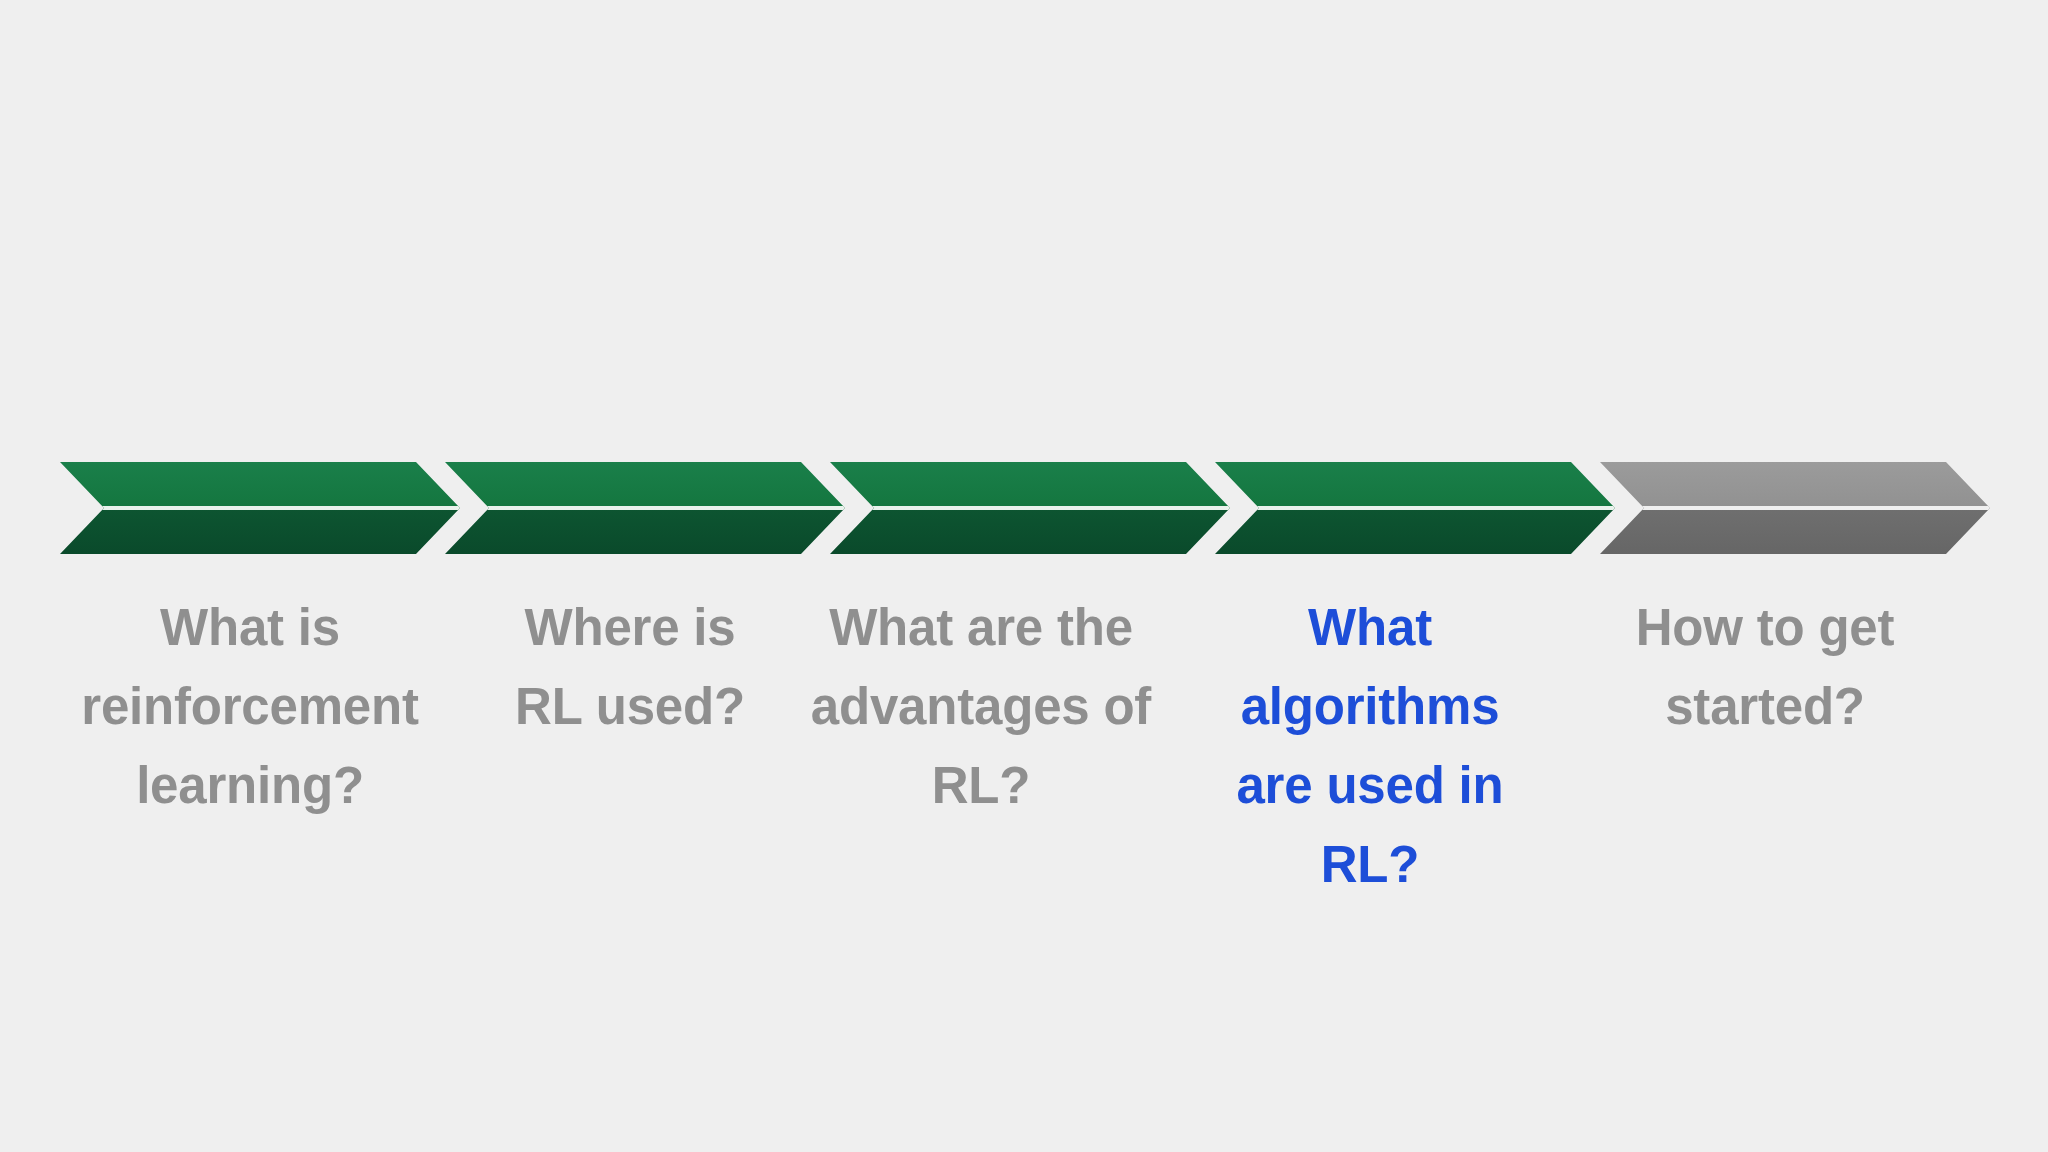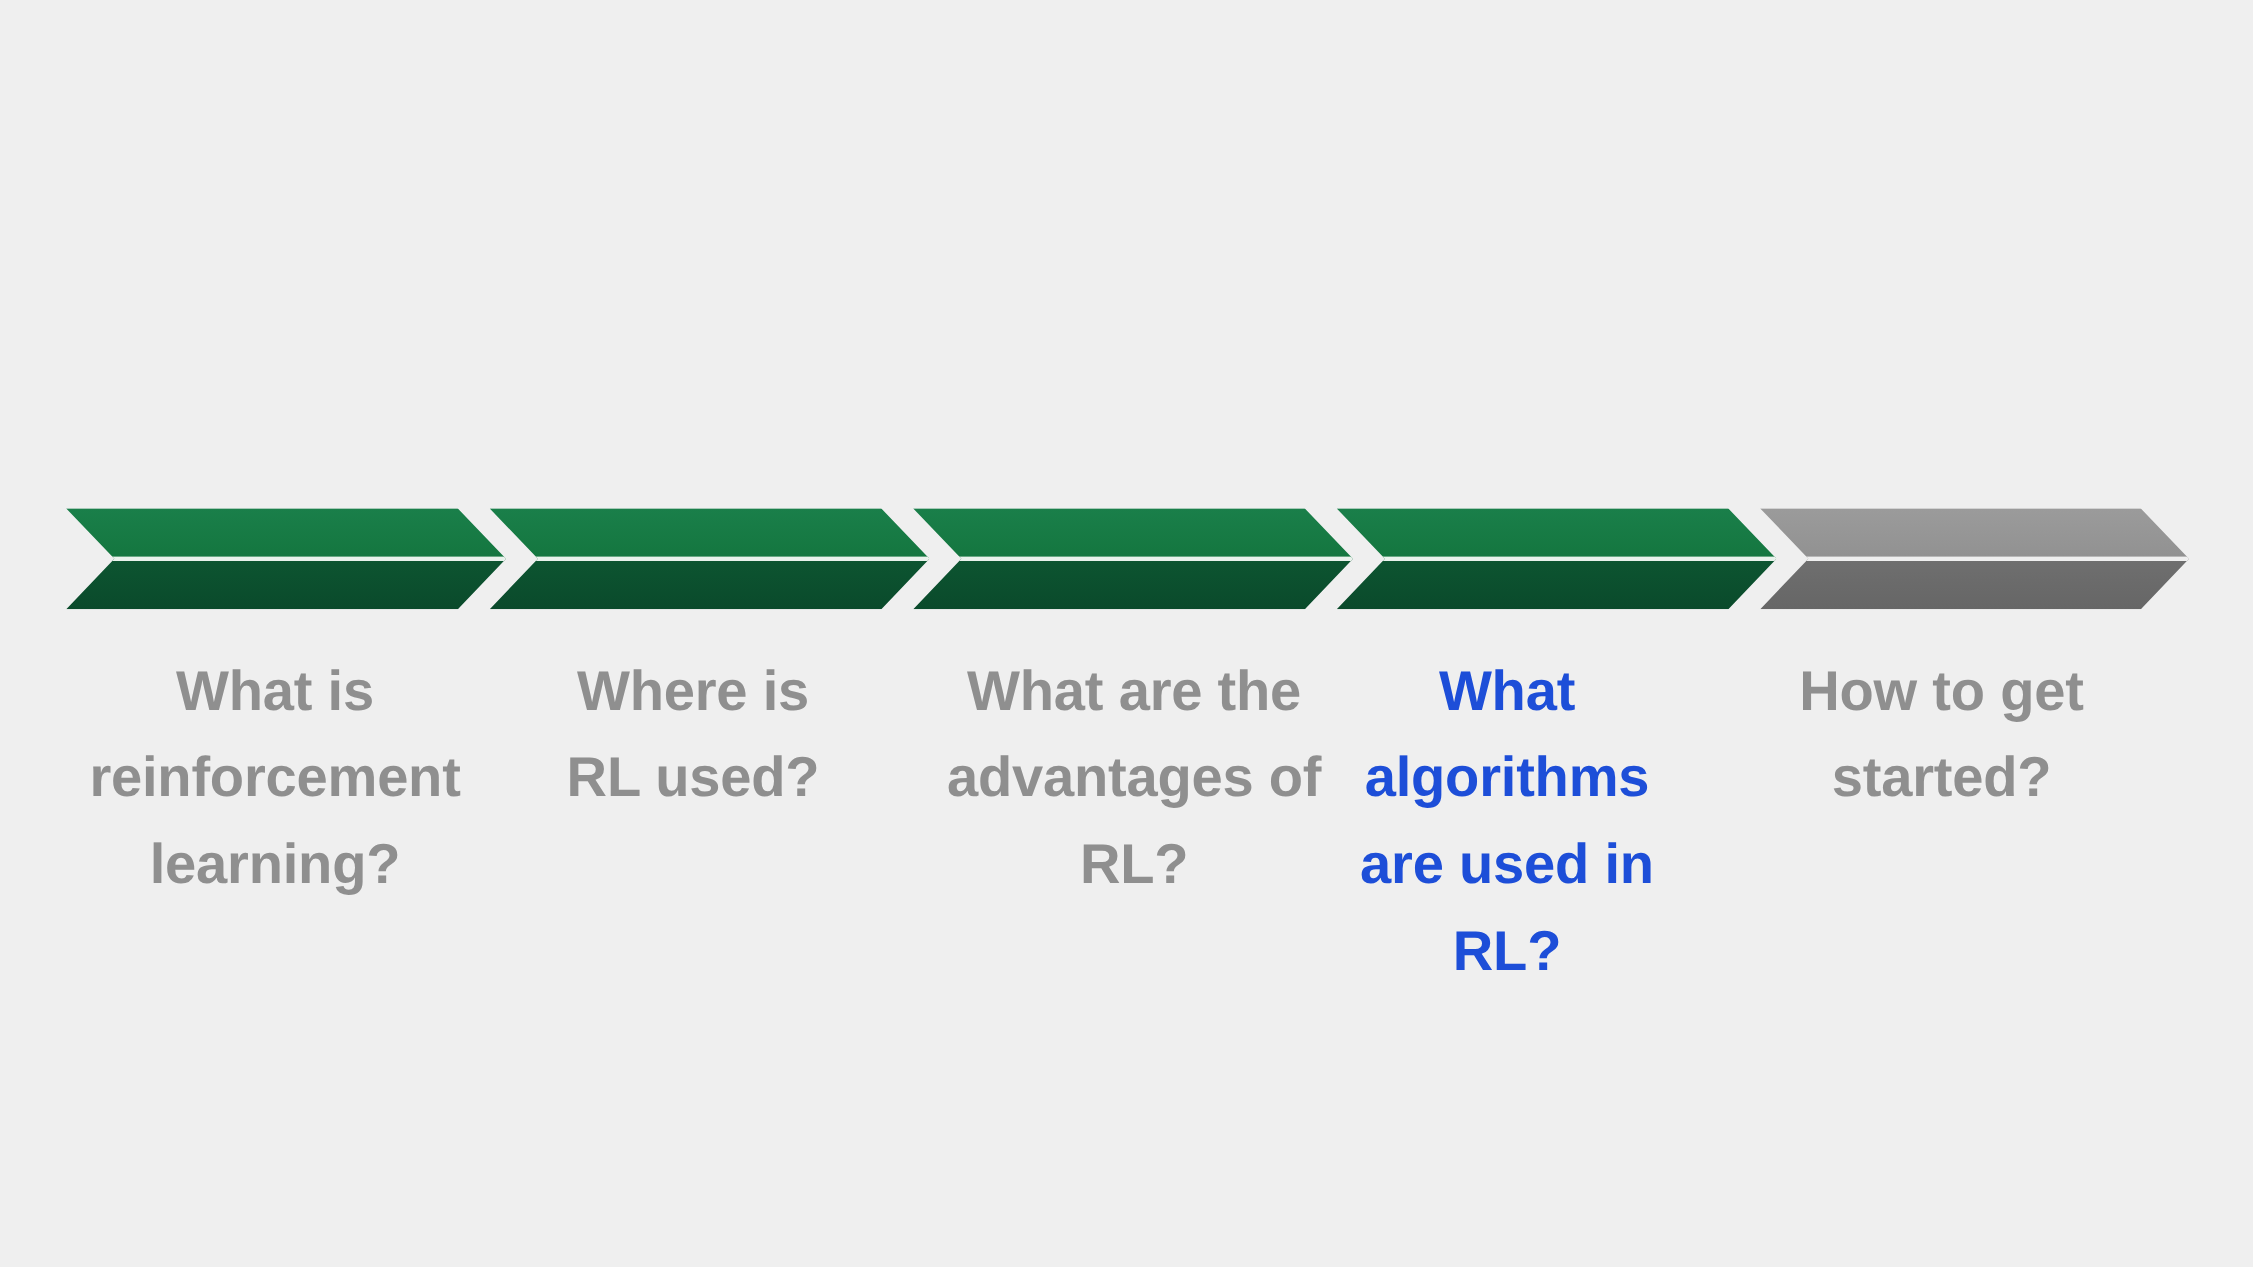--- a/index.html
+++ b/index.html
@@ -158,21 +158,21 @@
 
   <div id="labels">
 
     <div class="step-label" style="left:20px; width:340px;">What is
 reinforcement
 learning?</div>
 
     <div class="step-label" style="left:400px; width:340px;">Where is
 RL used?</div>
 
-    <div class="step-label" style="left:796px; width:350px;">What are the
+    <div class="step-label" style="left:746px; width:350px;">What are the
 advantages of
 RL?</div>
 
     <div class="step-label is-current" style="left:1165px; width:290px;">What
 algorithms
 are used in
 RL?</div>
 
     <div class="step-label" style="left:1525px; width:360px;">How to get
 started?</div>

